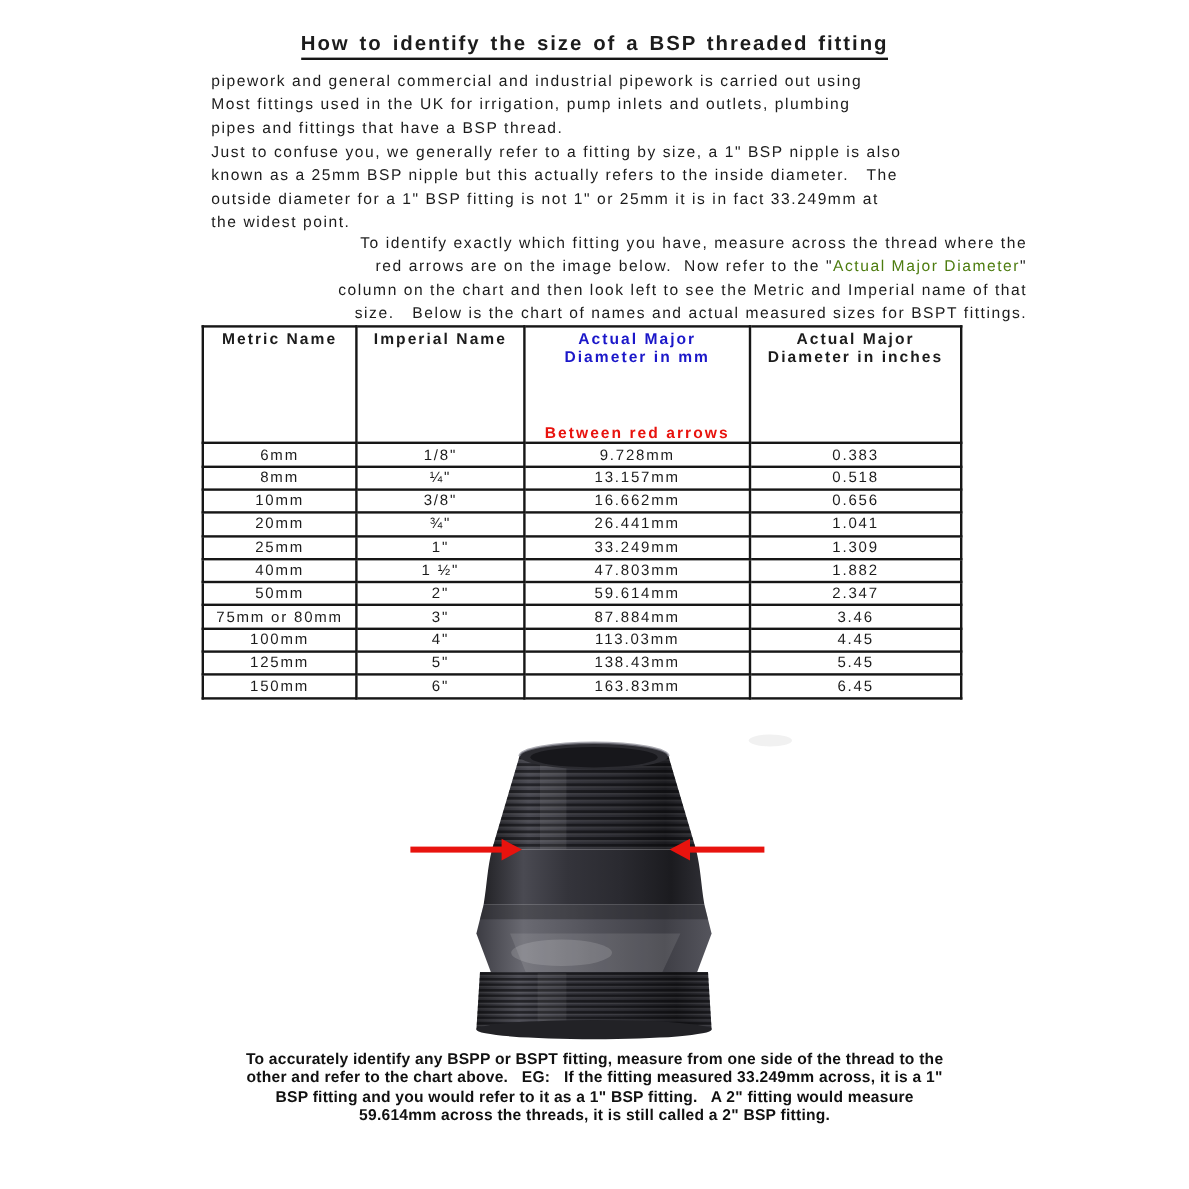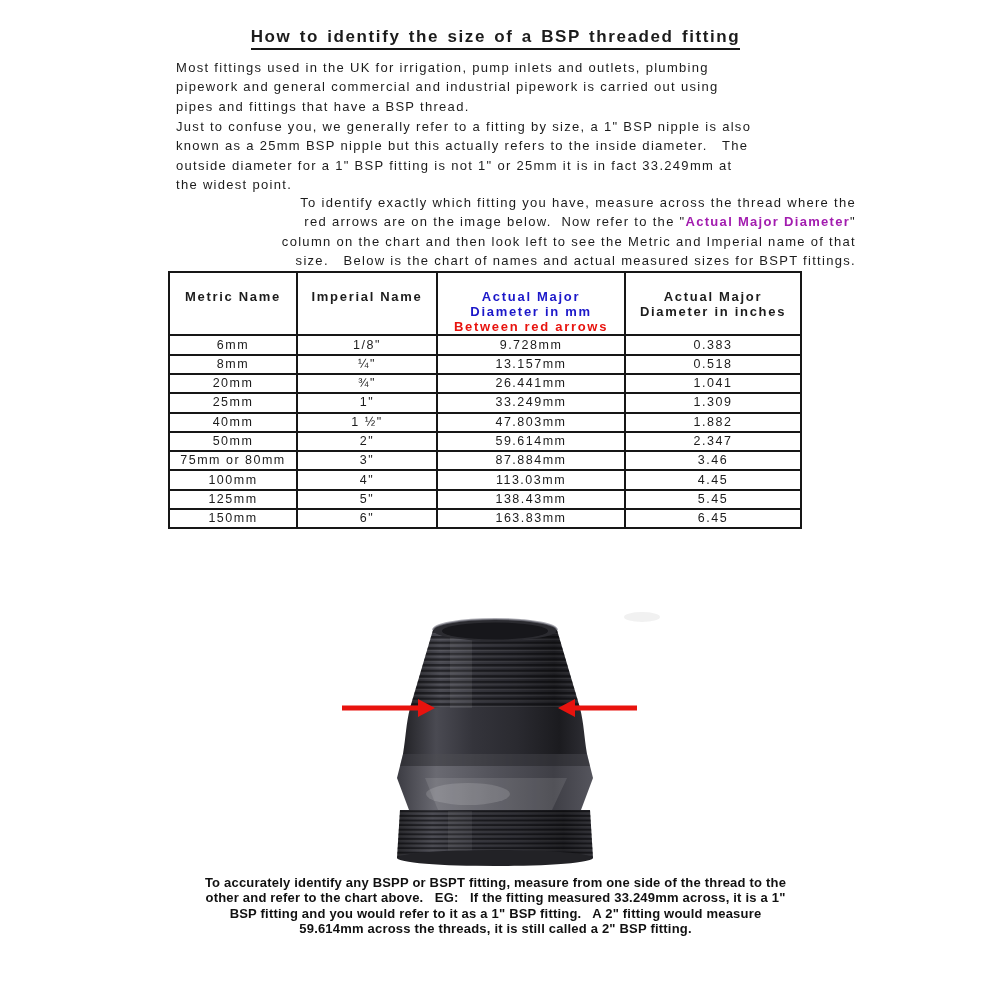--- a/index.html
+++ b/index.html
@@ -12,55 +12,55 @@
     font-size:17px;font-weight:bold;letter-spacing:1.6px;word-spacing:2px;
   }
   .title-text{border-bottom:2.5px solid #161616;padding-bottom:2px;}
   .para{
     position:absolute;left:176px;width:680px;
     font-size:13px;line-height:19.4px;letter-spacing:1.3px;white-space:pre;
   }
   .p1{top:58px;}
   .p2{top:117px;}
   .p3{top:193px;text-align:right;}
-  .seg-blue{color:#a21caf;font-weight:bold;}
+  .seg-blue{color:#4d7c0f;font-weight:normal;}
   .size-table{
     position:absolute;left:168px;top:271px;width:632px;
     border-collapse:collapse;table-layout:fixed;
   }
   .size-table th,.size-table td{
     border:2px solid #161616;text-align:center;padding:0;overflow:hidden;
   }
   .size-table th{
     font-size:13px;font-weight:bold;letter-spacing:1.7px;
-    vertical-align:top;padding-top:17px;height:41px;line-height:14.8px;
+    vertical-align:top;padding-top:3px;height:41px;line-height:14.8px;
   }
   .size-table th span{display:block;}
   .size-table td{
     font-size:12.5px;letter-spacing:1.5px;height:17.3px;line-height:17px;
     font-weight:normal;
     margin-left:28px;
   }
   .hdr-blue{color:#1b17c9;}
-  .hdr-red{color:#e8130e;}
+  .hdr-red{color:#e8130e;margin-top:48px;}
   .figure{position:absolute;left:330px;top:608px;width:340px;height:264px;}
   .footer{
     position:absolute;left:120px;top:875px;width:751px;text-align:center;
     font-size:13px;font-weight:bold;line-height:15.4px;letter-spacing:0.2px;
     white-space:pre;color:#111111;
   }
 </style>
 </head>
 <body>
 
 <div class="page">
 
   <h1 class="title"><span class="title-text">How to identify the size of a BSP threaded fitting</span></h1>
 
-  <div class="para p1"><div><span>Most fittings used in the UK for irrigation, pump inlets and outlets, plumbing</span></div><div><span>pipework and general commercial and industrial pipework is carried out using</span></div><div><span>pipes and fittings that have a BSP thread.</span></div></div>
+  <div class="para p1"><div><span>pipework and general commercial and industrial pipework is carried out using</span></div><div><span>Most fittings used in the UK for irrigation, pump inlets and outlets, plumbing</span></div><div><span>pipes and fittings that have a BSP thread.</span></div></div>
   <div class="para p2"><div><span>Just to confuse you, we generally refer to a fitting by size, a 1" BSP nipple is also</span></div><div><span>known as a 25mm BSP nipple but this actually refers to the inside diameter.   The</span></div><div><span>outside diameter for a 1" BSP fitting is not 1" or 25mm it is in fact 33.249mm at</span></div><div><span>the widest point.</span></div></div>
   <div class="para p3"><div><span>To identify exactly which fitting you have, measure across the thread where the</span></div><div><span>red arrows are on the image below.  Now refer to the "</span><span class="seg-blue">Actual Major Diameter</span><span>"</span></div><div><span>column on the chart and then look left to see the Metric and Imperial name of that</span></div><div><span>size.   Below is the chart of names and actual measured sizes for BSPT fittings.</span></div></div>
 
   <table class="size-table">
     <colgroup>
       <col style="width:128px">
         <col style="width:140px">
         <col style="width:188px">
         <col style="width:176px">
     </colgroup>
@@ -84,20 +84,26 @@
           <td>6mm</td>
           <td>1/8"</td>
           <td>9.728mm</td>
           <td>0.383</td>
         </tr>
         <tr>
           <td>8mm</td>
           <td>¼"</td>
           <td>13.157mm</td>
           <td>0.518</td>
+        </tr>
+        <tr>
+          <td>10mm</td>
+          <td>3/8"</td>
+          <td>16.662mm</td>
+          <td>0.656</td>
         </tr>
         <tr>
           <td>20mm</td>
           <td>¾"</td>
           <td>26.441mm</td>
           <td>1.041</td>
         </tr>
         <tr>
           <td>25mm</td>
           <td>1"</td>

